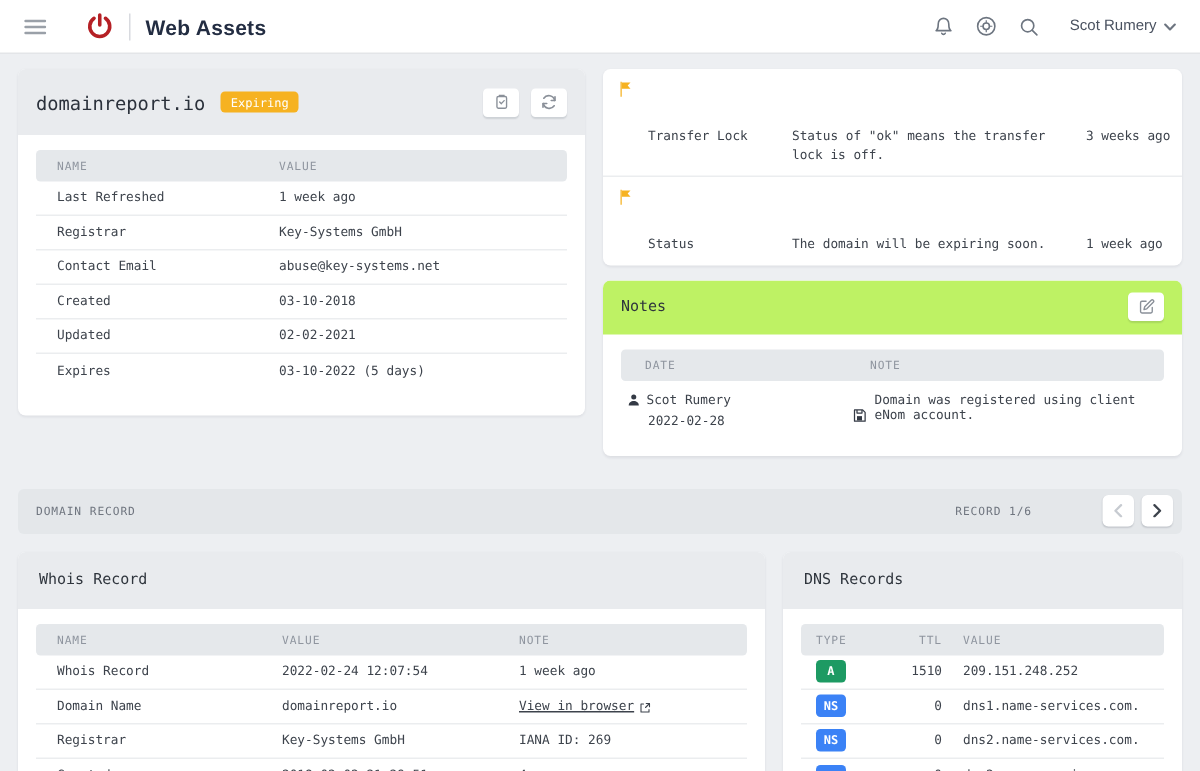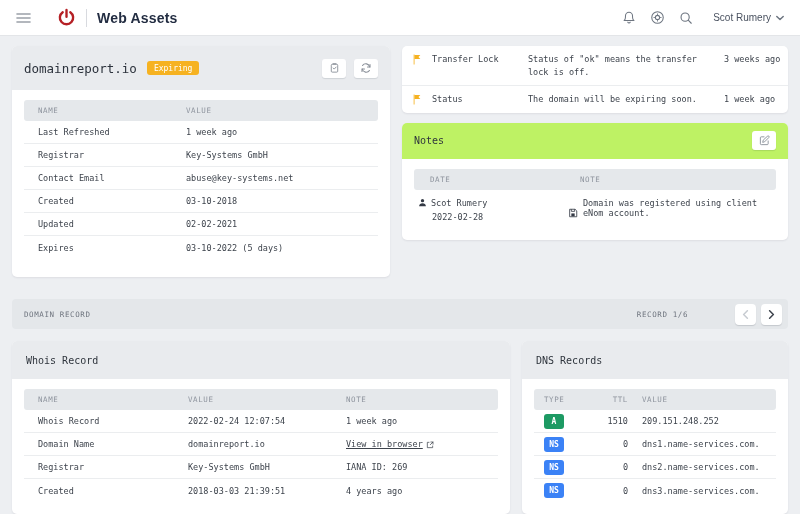--- a/index.html
+++ b/index.html
@@ -40,21 +40,21 @@
   .head-actions { margin-left:auto; display:flex; gap:8px; }
   .icon-btn { width:24px; height:19px; background:#fff; border:none; border-radius:3px;
     box-shadow:0 1px 1px rgba(20,30,50,.12); color:#8a9099; display:flex; align-items:center; justify-content:center; cursor:pointer; }
   .domain-body { padding:10px 12px 18px; }
   .domain-body .cols-head { grid-template-columns:148px 1fr; padding-left:14px; }
   .domain-body .trow { grid-template-columns:148px 1fr; padding-left:14px; }
 
   
   .exc-head { border-radius:0; grid-template-columns:30px 96px 196px 1fr; height:24px; background:#e9ebee; }
   .exc-row { grid-template-columns:30px 96px 196px 1fr; align-items:start; padding:7px 0 6px; }
-  .exc-row .cell { line-height:1.55; }
+  .exc-row .cell { line-height:1.55;margin-top:32px; }
   .exc-flag { display:flex; justify-content:center; padding-top:1px; color:#f6b221; }
   .exc-head span:first-of-type { padding-left:0; }
   .exc-pad { padding-right:8px; }
 
   
   .notes-head { background:#bef264; height:36px; display:flex; align-items:center; padding:0 12px; }
   .notes-title { font-size:10px; color:#2f353d; }
   .notes-body { padding:10px 12px 14px; }
   .notes-body .cols-head { grid-template-columns:150px 1fr; padding-left:16px; }
   .note-row { display:grid; grid-template-columns:150px 1fr; padding:8px 0 4px 4px; font-size:8.5px; align-items:start; }

